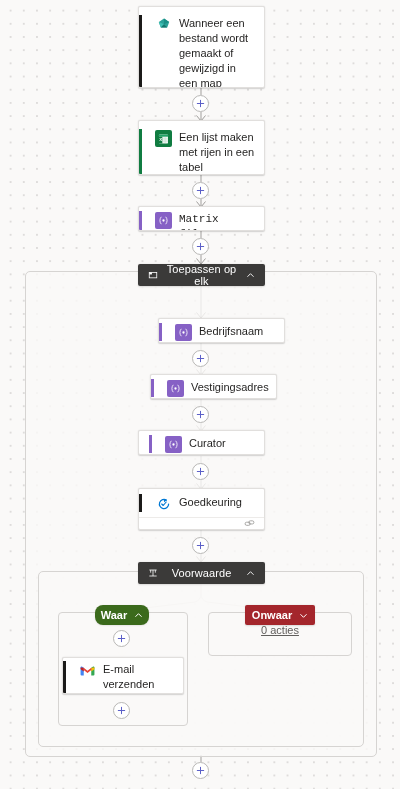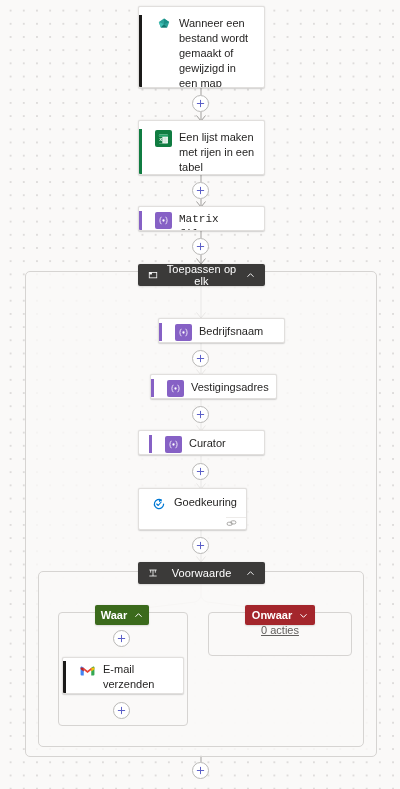--- a/index.html
+++ b/index.html
@@ -361,21 +361,21 @@
 
   <div class="abs plus" style="left:192px;top:463px;">
     <svg width="9" height="9" viewBox="0 0 10 10">
         <g stroke="#5b5fc7" stroke-width="1.1">
           <line x1="5" y1="1" x2="5" y2="9"></line>
           <line x1="1" y1="5" x2="9" y2="5"></line>
         </g>
       </svg>
   </div>
 
-  <div class="abs card" style="left:138px;top:488px;width:109px;height:42px;align-items:flex-end;">
+  <div class="abs card" style="left:138px;top:488px;width:127px;height:42px;">
     <div class="card-main" style="padding:5px 9px 5px 0;">
       <div class="accent black"></div>
       <div class="icon-box" style="background:transparent;">
         <svg width="14" height="14" viewBox="0 0 14 14">
           <path d="M11.6 7 A4.6 4.6 0 1 1 9.4 3.1" fill="none" stroke="#0078d4" stroke-width="1.25" stroke-linecap="round"></path>
           <path d="M6.6 2.1 L9.9 3.0 L7.2 5.2 Z" fill="#0078d4"></path>
           <path d="M4.7 7.0 L6.2 8.5 L9.2 5.0" fill="none" stroke="#0078d4" stroke-width="1.15" stroke-linecap="round" stroke-linejoin="round"></path>
         </svg>
       </div>
       <div class="card-title">Goedkeuring</div>
@@ -414,21 +414,21 @@
       </svg>
     </span>
     <span class="sh-label">Voorwaarde</span>
     <span class="sh-chev">
       <svg width="9" height="9" viewBox="0 0 10 10">
           <path d="M1.6 6.4 L5 3 L8.4 6.4" fill="none" stroke="#ffffff" stroke-width="1"></path>
         </svg>
     </span>
   </div>
 
-  <div class="abs branch-badge badge-true" style="left:95px;top:605px;width:54px;">
+  <div class="abs branch-badge badge-true" style="left:95px;top:605px;width:54px;border-radius:8px;">
     <span>Waar</span>
     <span>
       <svg width="9" height="9" viewBox="0 0 10 10" style="display:block">
           <path d="M1.6 6.4 L5 3 L8.4 6.4" fill="none" stroke="#ffffff" stroke-width="1.1"></path>
         </svg>
     </span>
   </div>
 
   <div class="abs branch-badge badge-false" style="left:245px;top:605px;width:70px;">
     <span>Onwaar</span>

